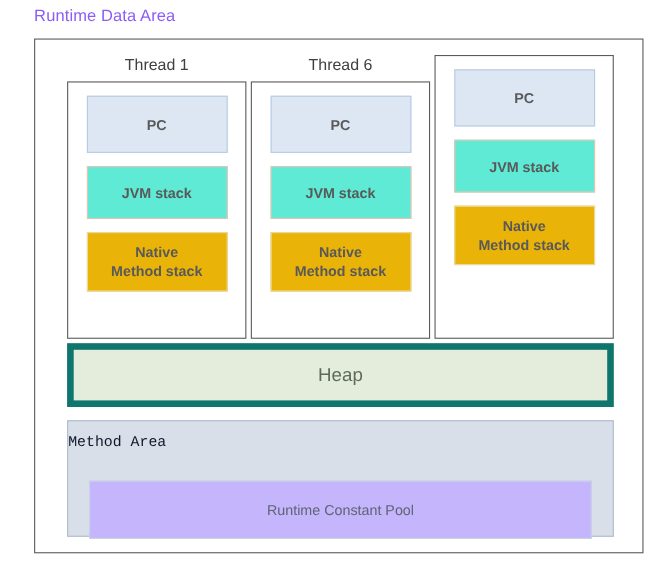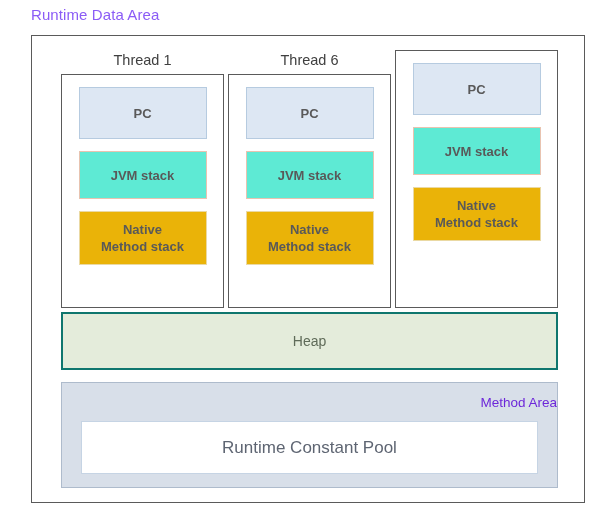--- a/index.html
+++ b/index.html
@@ -105,56 +105,57 @@
 
   
   #heap-region {
     position: absolute;
     left: 29px;
     top: 276px;
     width: 497px;
     height: 58px;
     box-sizing: border-box;
     background: #e4ecdb;
-    border: 2px solid #0f766e;
+    border: 6px solid #0f766e;
     display: flex;
     align-items: center;
     justify-content: center;
-    font-size: 14px;
+    font-size: 17px;
     color: #5f6b59;
   }
 
   
   #method-area-region {
     position: absolute;
     left: 29px;
     top: 346px;
     width: 497px;
     height: 106px;
     box-sizing: border-box;
     background: #d8dfe9;
     border: 1px solid #aebbcc;
   }
   #method-area-label {
     height: 38px;
     line-height: 40px;
-    text-align: right;
+    text-align: left;
     font-size: 13.5px;
-    color: #6d28d9;
+    color: #0f172a;
+    font-family: Liberation Mono, monospace;
   }
   #runtime-constant-pool {
-    margin: 0 19px;
+    margin: 16px 19px;
     height: 53px;
     box-sizing: border-box;
-    background: #ffffff;
+    background: #c4b5fd;
     border: 1px solid #c6d4e4;
     display: flex;
     align-items: center;
     justify-content: center;
-    font-size: 17px;
+    font-size: 13px;
     color: #5e6572;
   }
 </style>
 </head>
 <body>
 
 <div id="diagram-title">Runtime Data Area</div>
 
 <div id="runtime-data-area">
 

